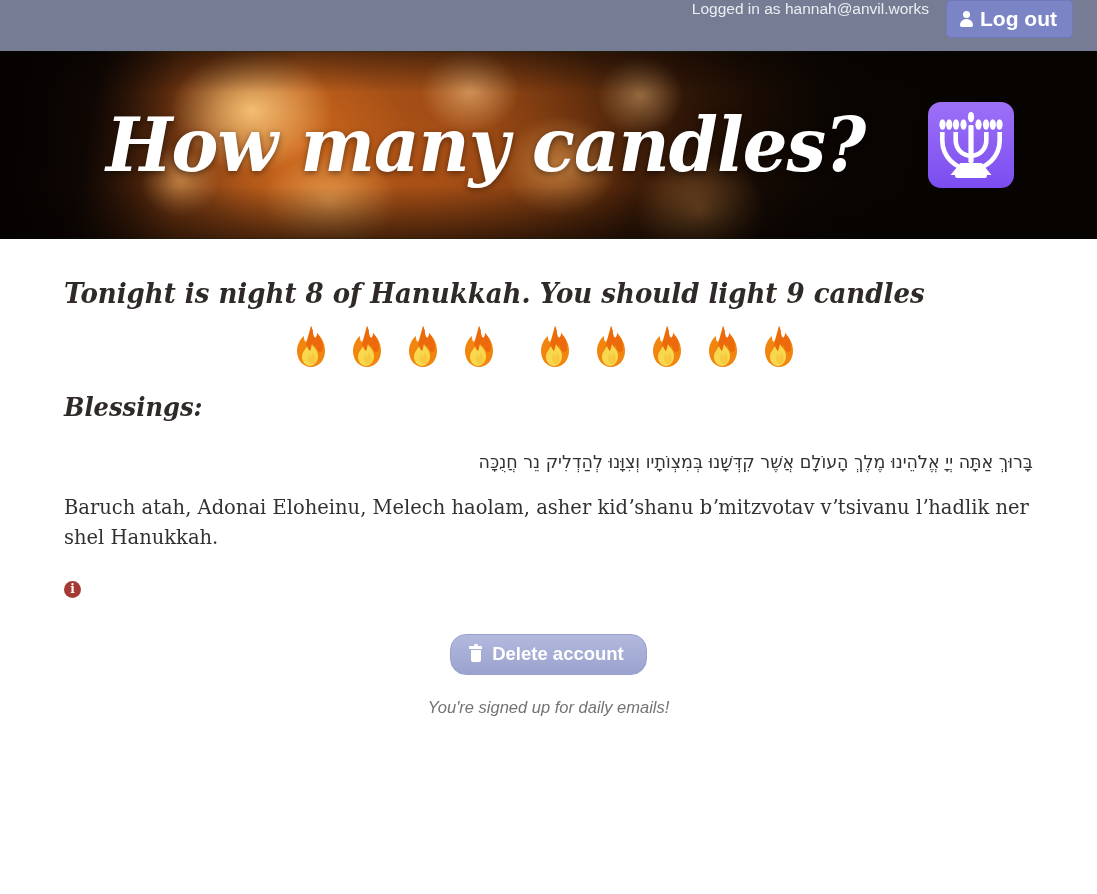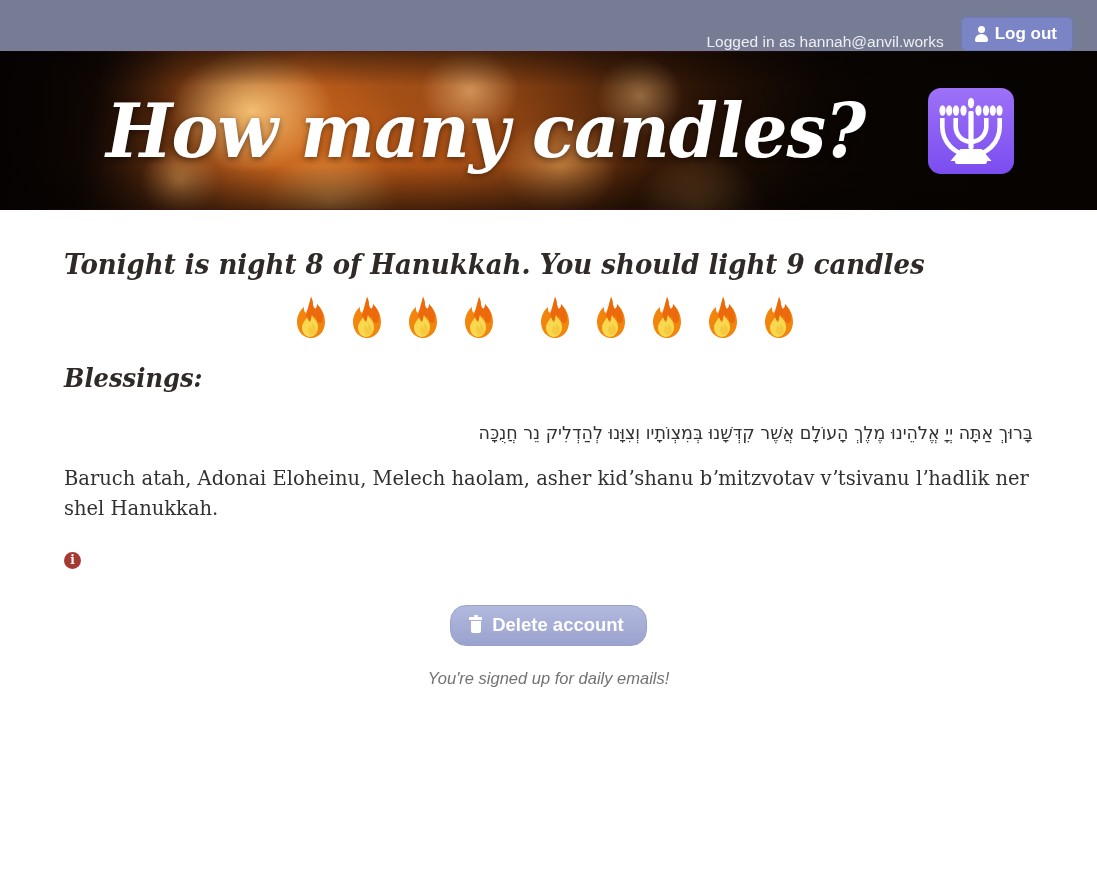--- a/index.html
+++ b/index.html
@@ -13,37 +13,37 @@
     background: #ffffff;
     font-family: "Liberation Sans", sans-serif;
     overflow: hidden;
   }
 
   
   .topbar {
     height: 51px;
     background: #767c94;
     display: flex;
-    align-items: flex-end;
+    align-items: flex-start;
     justify-content: flex-end;
     padding-right: 24px;
     box-sizing: border-box;
   }
   .logged-in-text {
     color: #eceef3;
     font-size: 15.5px;
     margin-right: 17px;
     white-space: nowrap;
   }
   .logout-btn {
     background: #7b85c6;
     border: 1px solid #6f79bd;
     border-radius: 5px;
     color: #ffffff;
-    font-size: 17px;
+    font-size: 21px;
     font-weight: bold;
     padding: 7px 15px 8px 13px;
     display: flex;
     align-items: center;
     gap: 7px;
     cursor: pointer;
     line-height: 1;
   }
   .logout-btn .user-glyph {
     display: inline-block;
@@ -64,23 +64,23 @@
     position: absolute;
     top: 8px; left: 0;
     width: 13px; height: 7.5px;
     background: #ffffff;
     border-radius: 7px 7px 2px 2px;
   }
 
   
   .hero {
     position: relative;
-    height: 159px;
+    height: 188px;
     overflow: hidden;
-    background-color: #be185d;
+    background-color: #14532d;
   }
   .hero-bg {
     position: absolute;
     inset: 0;
     background:
       radial-gradient(ellipse 120px 90px at 252px 60px, rgba(255,208,130,0.85), rgba(255,170,70,0) 68%),
       radial-gradient(ellipse 95px 75px at 330px 150px, rgba(255,190,105,0.6), rgba(255,160,60,0) 70%),
       radial-gradient(ellipse 70px 60px at 470px 40px, rgba(255,205,140,0.55), rgba(255,170,70,0) 70%),
       radial-gradient(ellipse 80px 70px at 560px 115px, rgba(255,185,100,0.5), rgba(255,150,55,0) 72%),
       radial-gradient(ellipse 60px 55px at 640px 45px, rgba(255,200,130,0.45), rgba(255,160,60,0) 72%),

